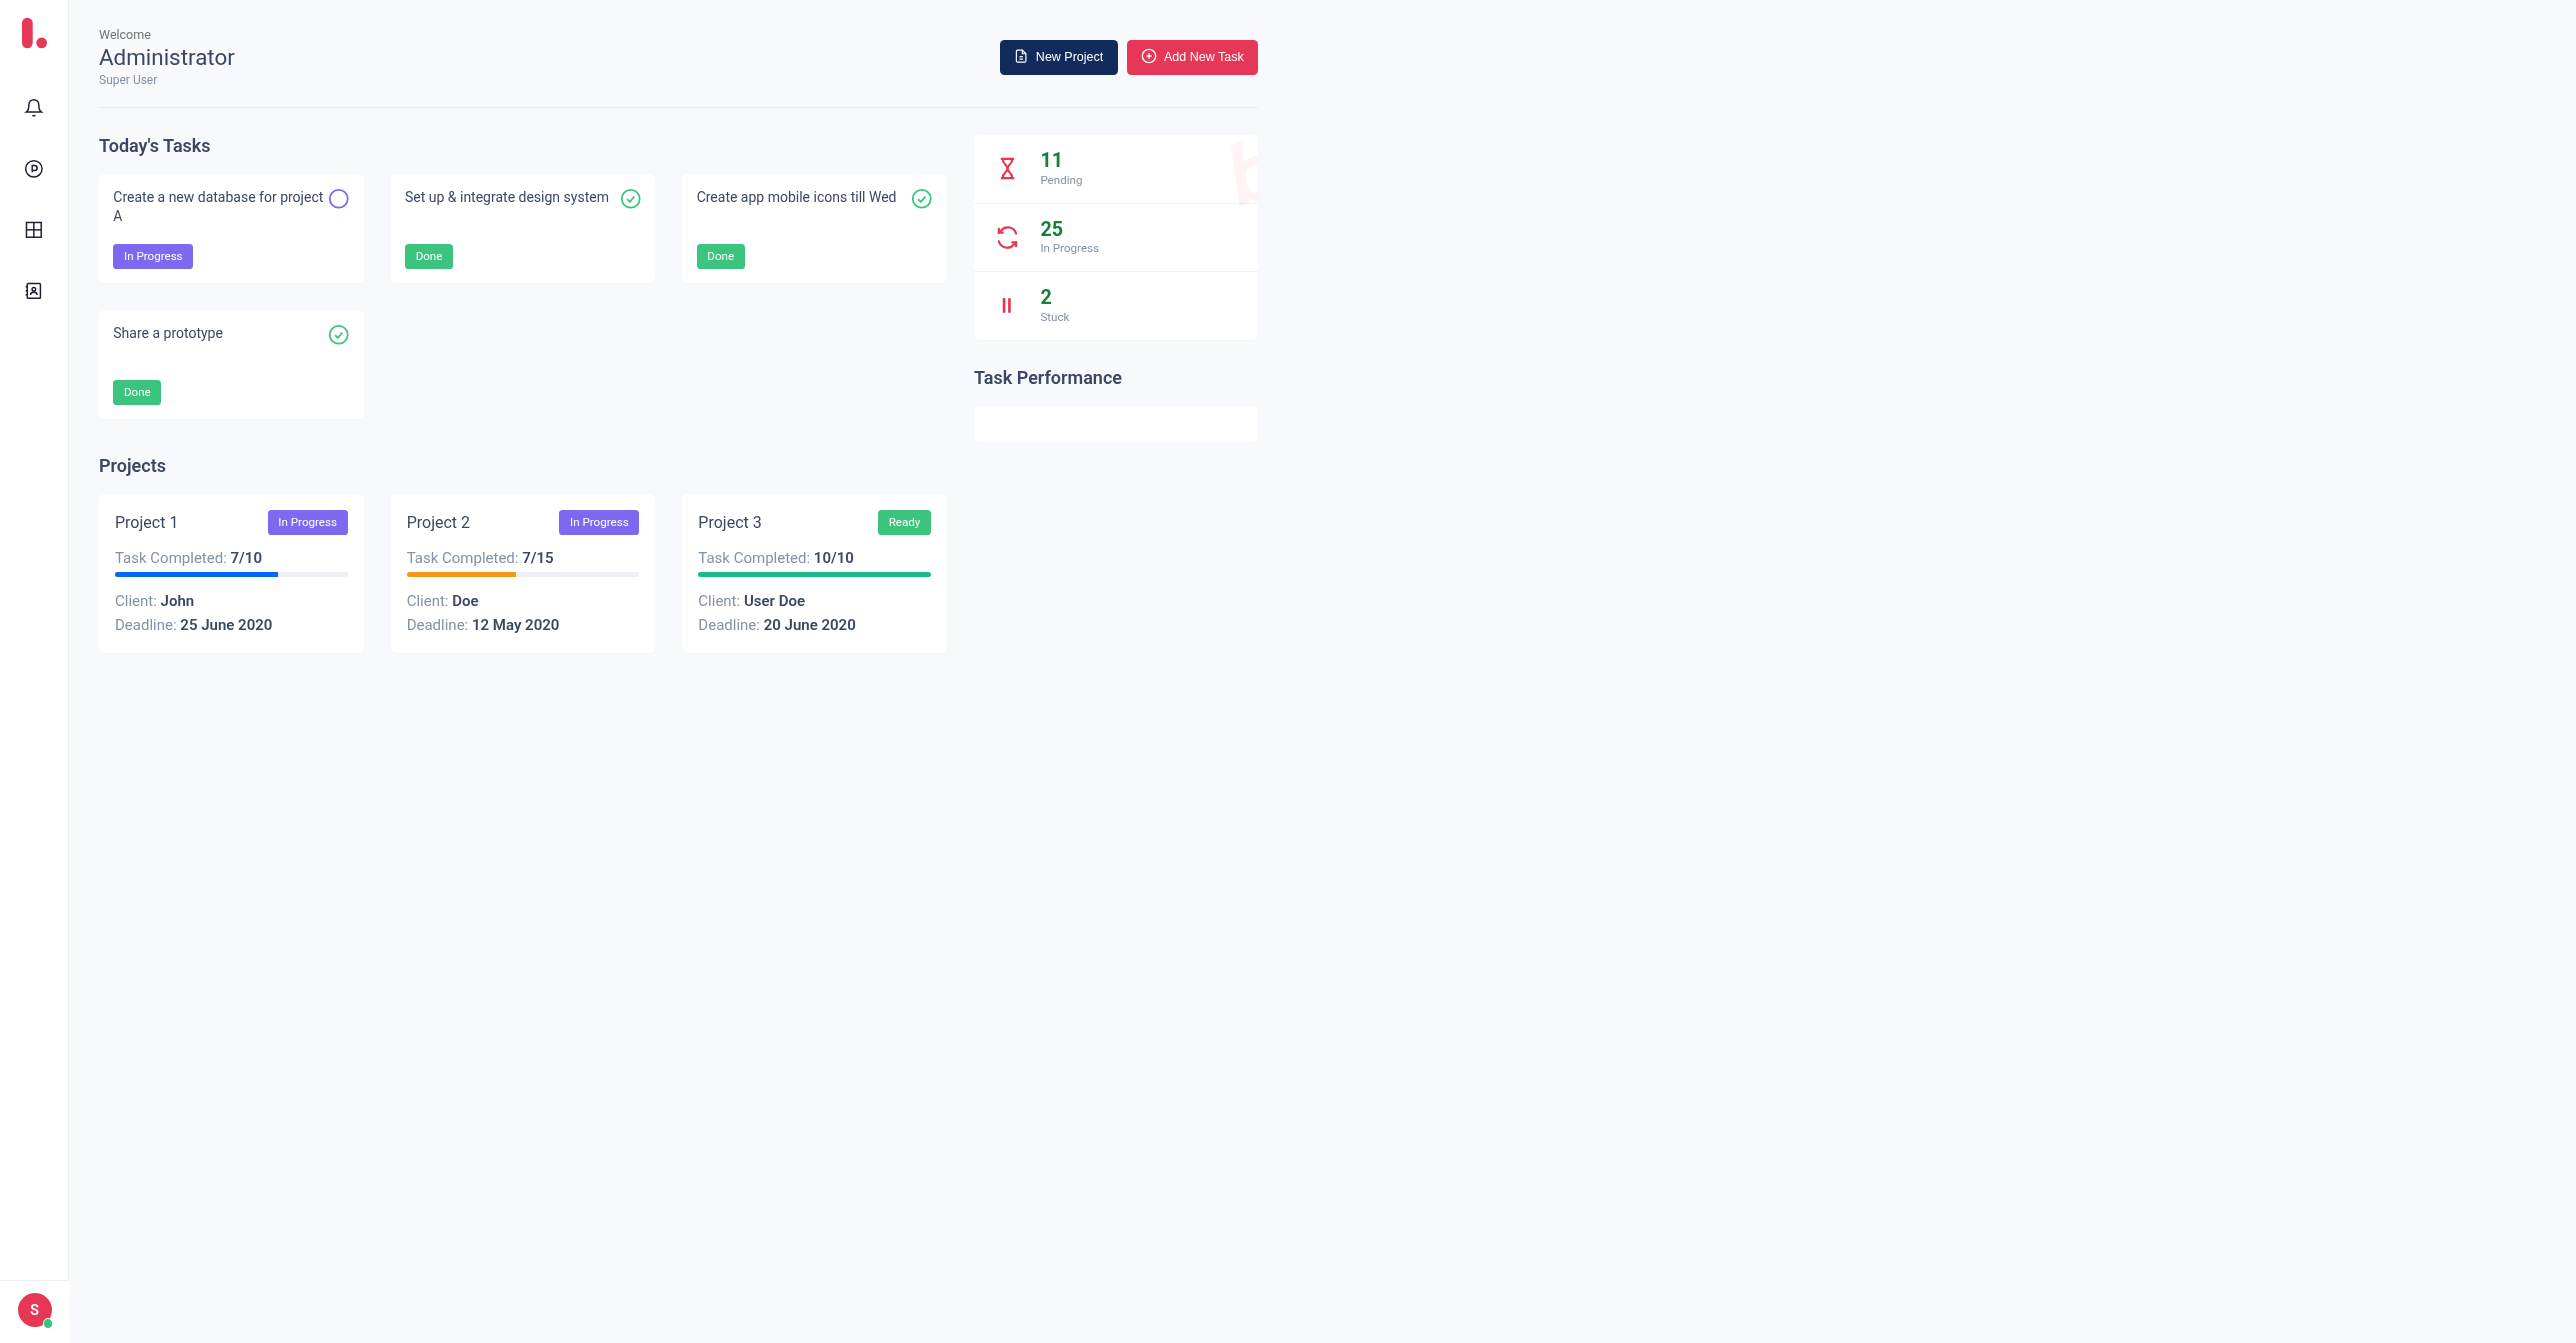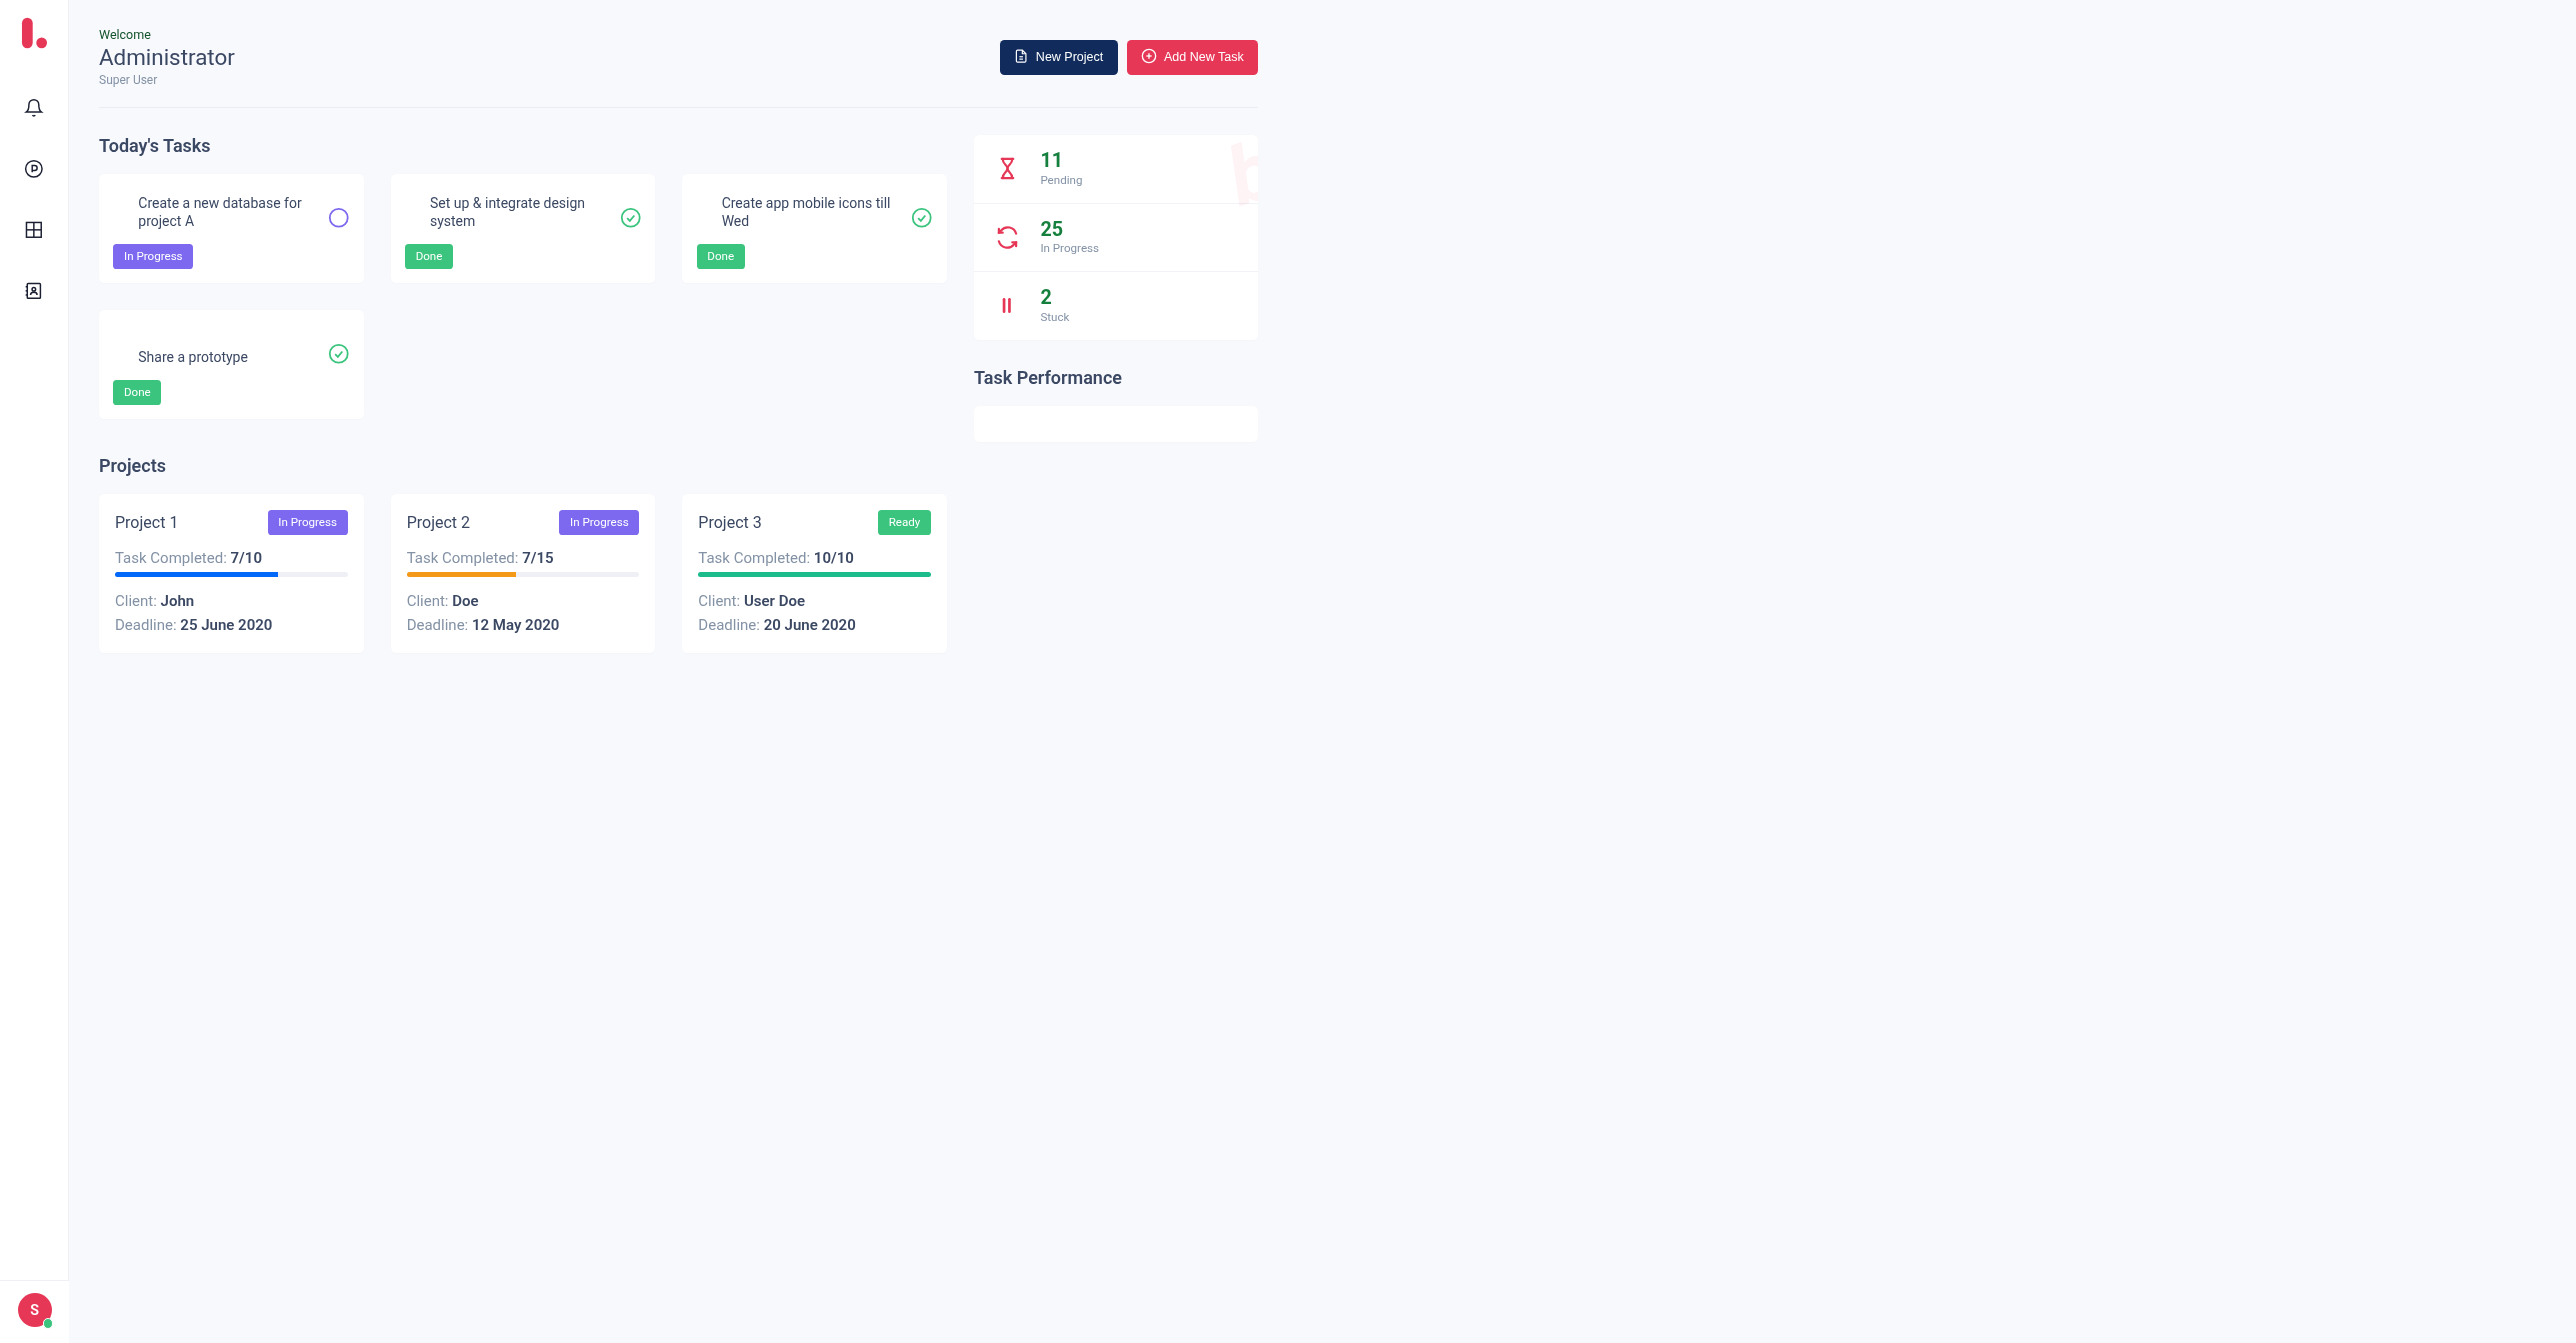--- a/index.html
+++ b/index.html
@@ -6,34 +6,34 @@
   body { font-family: -apple-system, BlinkMacSystemFont, "Segoe UI", Roboto, Helvetica, Arial, sans-serif; background: #f8f9fc; color: #3b4863; width: 1288px; height: 672px; overflow: hidden; }
   .sidebar { position: fixed; left: 0; top: 0; width: 69px; height: 100%; background: #fff; display: flex; flex-direction: column; align-items: center; padding-top: 16px; border-right: 0.9px solid #eef0f5; }
   .logo { width: 29px; height: 34px; margin-bottom: 41px; }
   .nav-icon { width: 36px; height: 36px; display: flex; align-items: center; justify-content: center; margin-bottom: 25px; cursor: pointer; color: #1c2033; }
   .bottom-area { position: fixed; left: 0; bottom: 0; width: 69px; display: flex; flex-direction: column; align-items: center; padding-bottom: 16px; border-top: 0.9px solid #eef0f5; padding-top: 12.5px; background:#fff;}
   .avatar-wrap { position: relative; }
   .avatar { width: 34px; height: 34px; border-radius: 50%; background: #e63757; color: #fff; display: flex; align-items: center; justify-content: center; font-weight: 600; font-size: 14.3px; }
   .avatar-dot { position: absolute; right: -1.8px; bottom: -1.8px; width: 10.7px; height: 10.7px; border-radius: 50%; background: #3ac47d; border: 1.8px solid #fff; }
   .main { margin-left: 69px; padding: 27px 30px; }
   .header { display: flex; justify-content: space-between; align-items: center; border-bottom: 0.9px solid #e9ecf2; padding-bottom: 19.7px; margin-bottom: 27px; }
-  .welcome { font-size: 12.5px; color: #14532d; }
+  .welcome { font-size: 12.5px; color: #737373; }
   .title { font-size: 22.4px; font-weight: 400; color: #3b4863; margin-top: 1.8px; }
   .subtitle { font-size: 12px; color: #8392a5; margin-top: 3.6px; }
   .header-buttons { display: flex; gap: 9px; }
   .btn { display: flex; align-items: center; gap: 7.2px; padding: 8px 14.3px; border-radius: 4.5px; font-size: 12.5px; border: none; cursor: pointer; }
   .btn-dark { background: #102b5c; color: #fff; }
   .btn-red { background: #e63757; color: #fff; }
   .content { display: flex; gap: 27px; }
   .left-col { flex: 1; }
   .right-col { width: 284px; }
   .section-title { font-size: 18px; font-weight: 600; color: #3b4863; margin-bottom: 18px; }
   .tasks-grid { display: grid; grid-template-columns: repeat(3, 1fr); gap: 27px; margin-bottom: 36px; }
   .task-card { background: #fff; border-radius: 5.4px; padding: 14.3px; box-shadow: 0 0.9px 1.8px rgba(0,0,0,0.02); cursor:pointer; }
-  .task-head { display: flex; justify-content: space-between; align-items: flex-end; min-height: 43px; margin-left: 25px; }
+  .task-head { display: flex; justify-content: space-between; align-items: flex-start; min-height: 43px; }
   .task-title { font-size: 14px; color: #3b4863; line-height: 1.35; }
   .task-status-icon { flex-shrink: 0; }
   .badge { display: inline-block; padding: 5.4px 10.7px; border-radius: 3.6px; font-size: 11.6px; color: #fff; margin-top: 12.5px; }
   .badge-purple { background: #7c69ef; }
   .badge-green { background: #3ac47d; }
   .projects-grid { display: grid; grid-template-columns: repeat(3, 1fr); gap: 27px; }
   .project-card { background: #fff; border-radius: 5.4px; padding: 16px; box-shadow: 0 0.9px 1.8px rgba(0,0,0,0.02); cursor:pointer;}
   .project-head { display: flex; justify-content: space-between; align-items: center; margin-bottom: 14.3px; }
   .project-name { font-size: 16px; color: #3b4863; }
   .completed-label { font-size: 15px; color: #8392a5; margin-bottom: 5.4px; }

